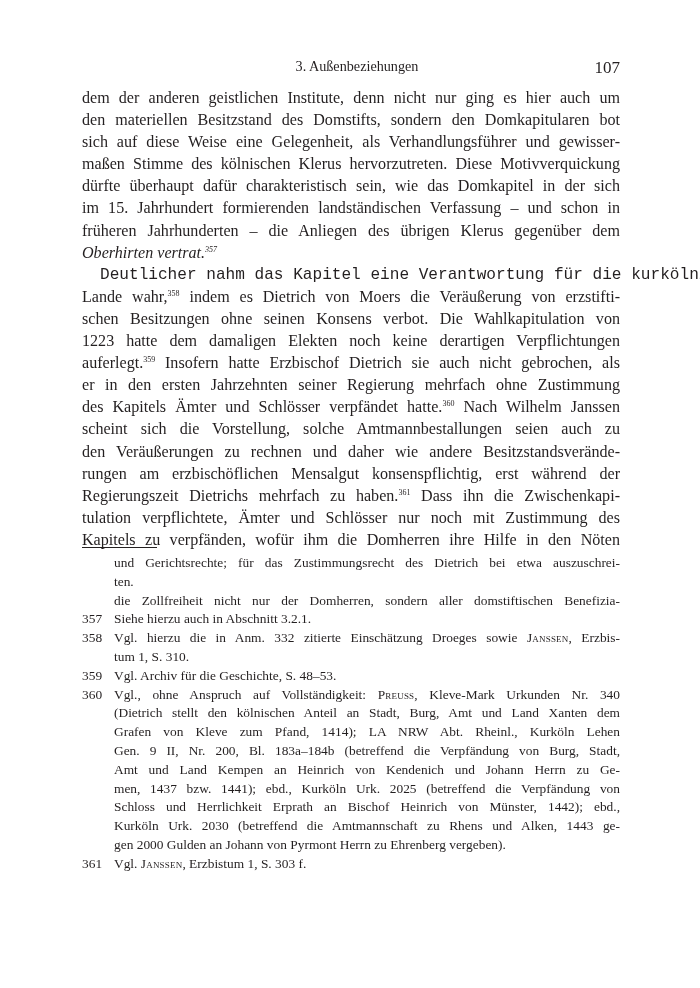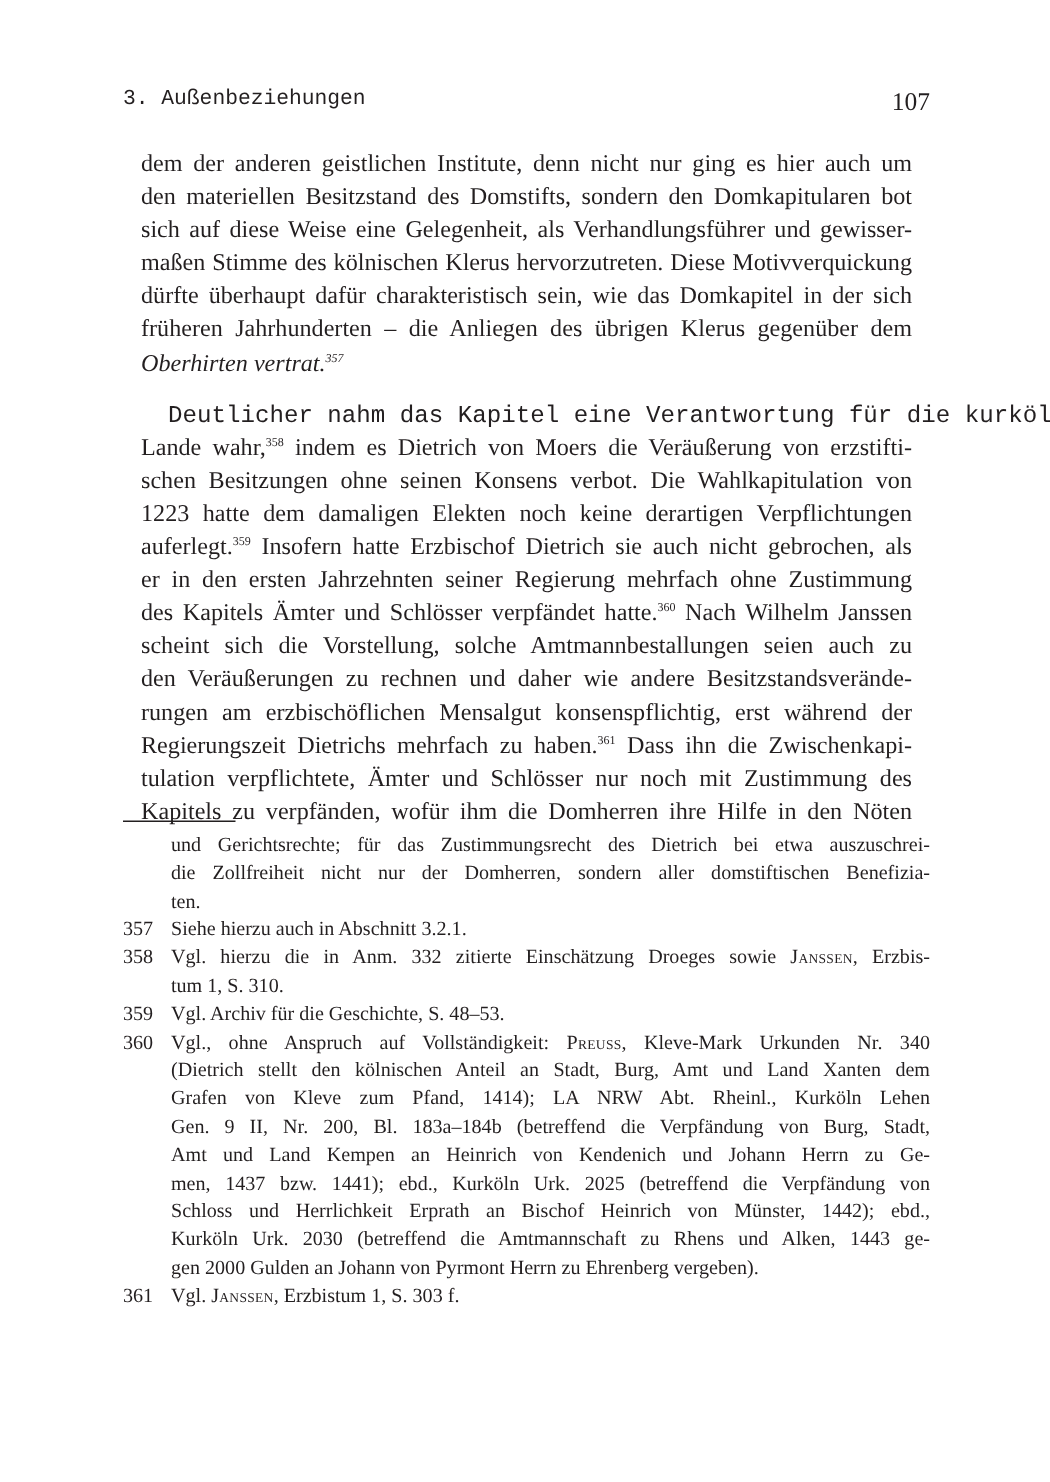--- a/index.html
+++ b/index.html
@@ -1,21 +1,21 @@
 <!DOCTYPE html>
 <html><head>
 <meta charset="utf-8">
 <style>
   html, body { margin: 0; padding: 0; background: #ffffff; }
   body { width: 700px; height: 988px; position: relative; overflow: hidden; color: #231f20; font-family: "Liberation Serif", "DejaVu Serif", serif; }
   .header { position: absolute; top: 58px; left: 82px; width: 538px; height: 22px; font-size: 14.2px; }
-  .running-head { position: absolute; left: 0; right: 0; top: 0; font-family: Liberation Mono, monospace; }
+  .running-head { position: absolute; left: 12px; right: 0; text-align: center; top: 0; }
   .page-number { position: absolute; right: 0; top: 0; font-size: 17px; }
   .body-text { position: absolute; top: 87px; left: 82px; width: 538px; font-size: 16.1px; line-height: 22.1px; }
-  .body-text p { margin: 12px; text-align: justify; text-align-last: left; }
+  .body-text p { margin: 0; text-align: justify; text-align-last: left; }
   .line { display: block; text-align: justify; text-align-last: justify; white-space: nowrap; }
   .line.last { text-align-last: left; font-style: italic; }
   sup { font-size: 8px; line-height: 0; vertical-align: 6px; }
   .rule { position: absolute; top: 547px; left: 82px; width: 75px; height: 0; border-top: 1px solid #231f20; }
   .footnotes { position: absolute; top: 554px; left: 82px; width: 538px; font-size: 13.4px; line-height: 18.8px; }
   .fn { position: relative; padding-left: 32px; }
   .fn-num { position: absolute; left: 0; top: 0; }
   .fn-line { display: block; text-align: justify; text-align-last: justify; white-space: nowrap; }
   .fn-line.last { text-align-last: left; }
   .sc { font-variant: small-caps; letter-spacing: 0.2px; }
@@ -29,20 +29,21 @@
   <div class="page-number">107</div>
 </div>
 
 <div class="body-text">
   <p>
     <span class="line">dem der anderen geistlichen Institute, denn nicht nur ging es hier auch um</span>
     <span class="line">den materiellen Besitzstand des Domstifts, sondern den Domkapitularen bot</span>
     <span class="line">sich auf diese Weise eine Gelegenheit, als Verhandlungsführer und gewisser-</span>
     <span class="line">maßen Stimme des kölnischen Klerus hervorzutreten. Diese Motivverquickung</span>
     <span class="line">dürfte überhaupt dafür charakteristisch sein, wie das Domkapitel in der sich</span>
+    <span class="line">im 15. Jahrhundert formierenden landständischen Verfassung – und schon in</span>
     <span class="line">früheren Jahrhunderten – die Anliegen des übrigen Klerus gegenüber dem</span>
     <span class="line last"><span>Oberhirten vertrat.</span><sup>357</sup></span>
   </p>
   <p>
     <span class="line" style="padding-left:18px;font-family:Liberation Mono, monospace;">Deutlicher nahm das Kapitel eine Verantwortung für die kurkölnischen</span>
     <span class="line"><span>Lande wahr,</span><sup>358</sup><span> indem es Dietrich von Moers die Veräußerung von erzstifti-</span></span>
     <span class="line">schen Besitzungen ohne seinen Konsens verbot. Die Wahlkapitulation von</span>
     <span class="line">1223 hatte dem damaligen Elekten noch keine derartigen Verpflichtungen</span>
     <span class="line"><span>auferlegt.</span><sup>359</sup><span> Insofern hatte Erzbischof Dietrich sie auch nicht gebrochen, als</span></span>
     <span class="line">er in den ersten Jahrzehnten seiner Regierung mehrfach ohne Zustimmung</span>
@@ -54,22 +55,22 @@
     <span class="line">tulation verpflichtete, Ämter und Schlösser nur noch mit Zustimmung des</span>
     <span class="line">Kapitels zu verpfänden, wofür ihm die Domherren ihre Hilfe in den Nöten</span>
   </p>
 </div>
 
 <div class="rule"></div>
 
 <div class="footnotes">
   <div class="fn">
     <span class="fn-line">und Gerichtsrechte; für das Zustimmungsrecht des Dietrich bei etwa auszuschrei-</span>
+    <span class="fn-line last">ten.</span>
     <span class="fn-line">die Zollfreiheit nicht nur der Domherren, sondern aller domstiftischen Benefizia-</span>
-    <span class="fn-line last">ten.</span>
   </div>
 
   <div class="fn">
     <span class="fn-num">357</span>
     <span class="fn-line last">Siehe hierzu auch in Abschnitt 3.2.1.</span>
   </div>
 
   <div class="fn">
     <span class="fn-num">358</span>
     <span class="fn-line"><span>Vgl. hierzu die in Anm. 332 zitierte Einschätzung Droeges sowie </span><span class="sc">Janssen</span><span>, Erzbis-</span></span>

